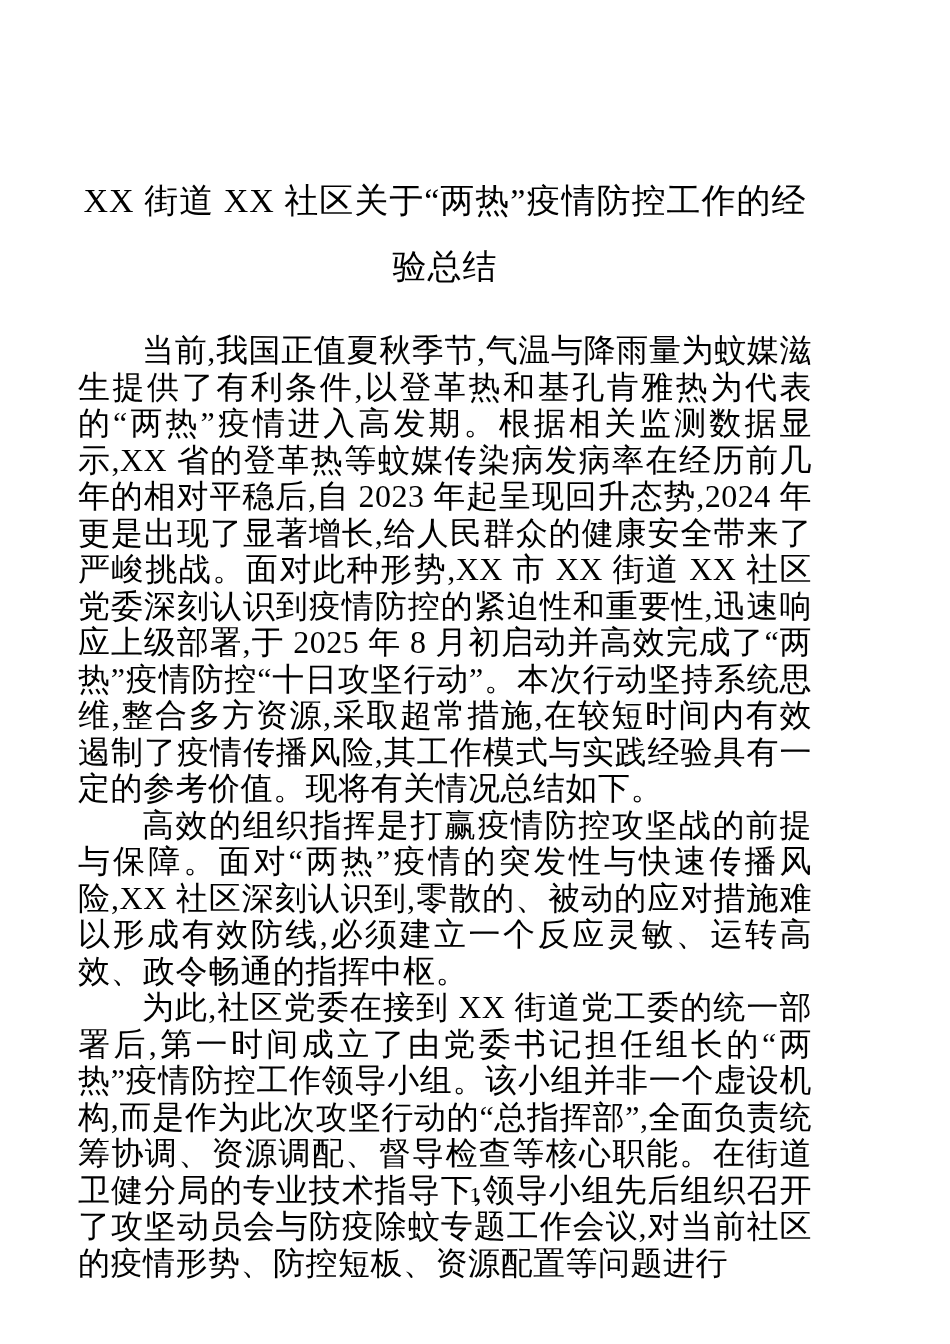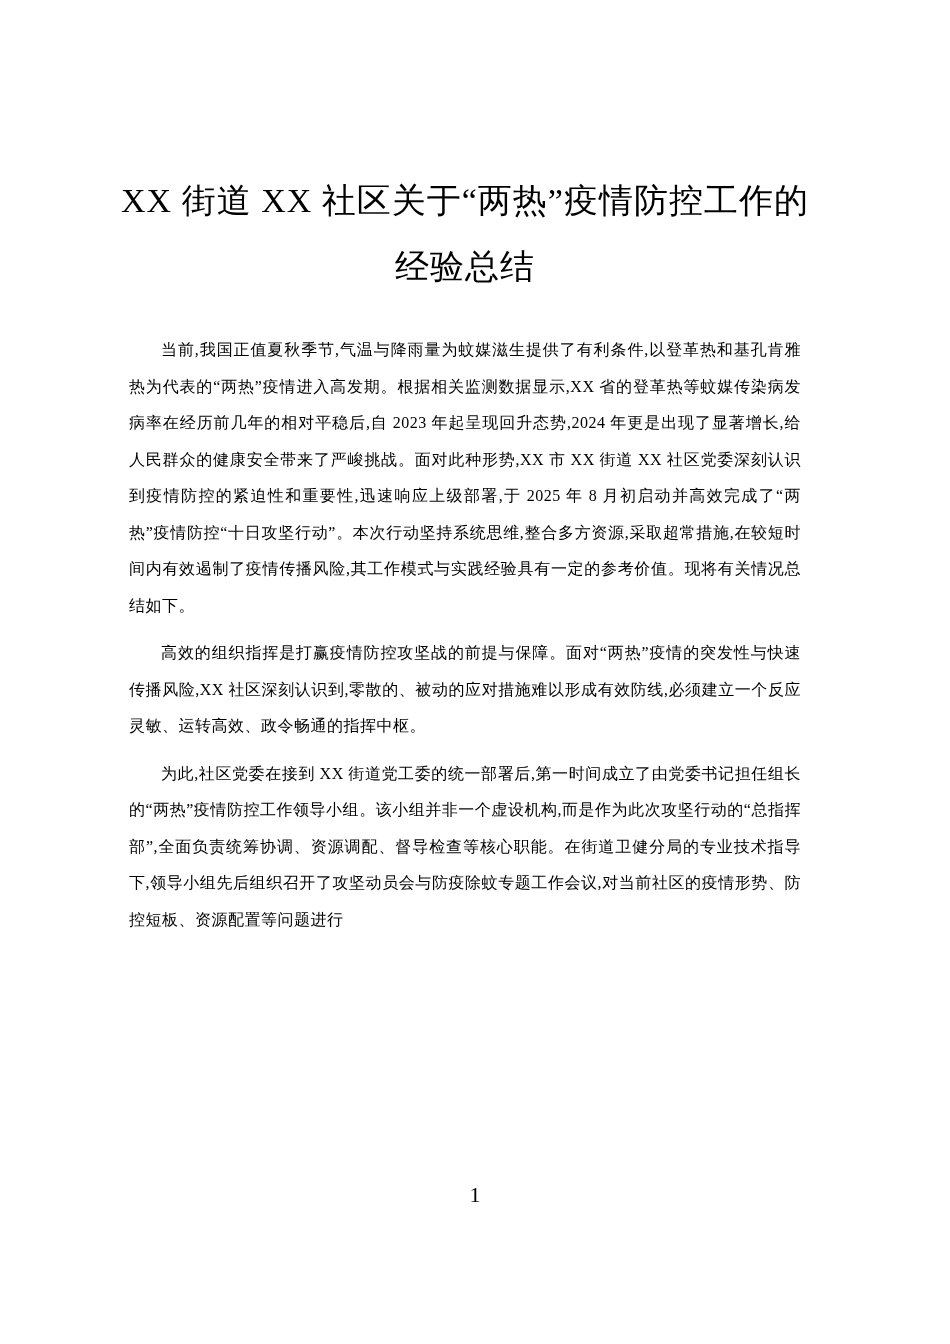--- a/index.html
+++ b/index.html
@@ -13,37 +13,37 @@
     font-family: "Liberation Serif", "DejaVu Serif", serif;
     color: #000000;
     position: relative;
     overflow: hidden;
   }
   .page {
     position: relative;
     width: 950px;
     height: 1210px;
     box-sizing: border-box;
-    padding: 168px 138px 0 118px;
+    padding: 168px 138px 0 78px;
     background: #ffffff;
   }
   .doc-title {
     font-size: 34px;
     font-weight: 400;
     text-align: center;
     line-height: 66px;
     margin: 0 0 32px 0;
     letter-spacing: 1px;
   }
   .para {
-    font-size: 16px;
+    font-size: 32px;
     line-height: 36.5px;
     text-align: justify;
     text-indent: 2em;
-    margin: 11px;
+    margin: 0;
     letter-spacing: 0.5px;
   }
   .para.section-heading {
     font-weight: 400;
   }
   .page-number {
     position: absolute;
     left: 0;
     right: 0;
     top: 1182px;

